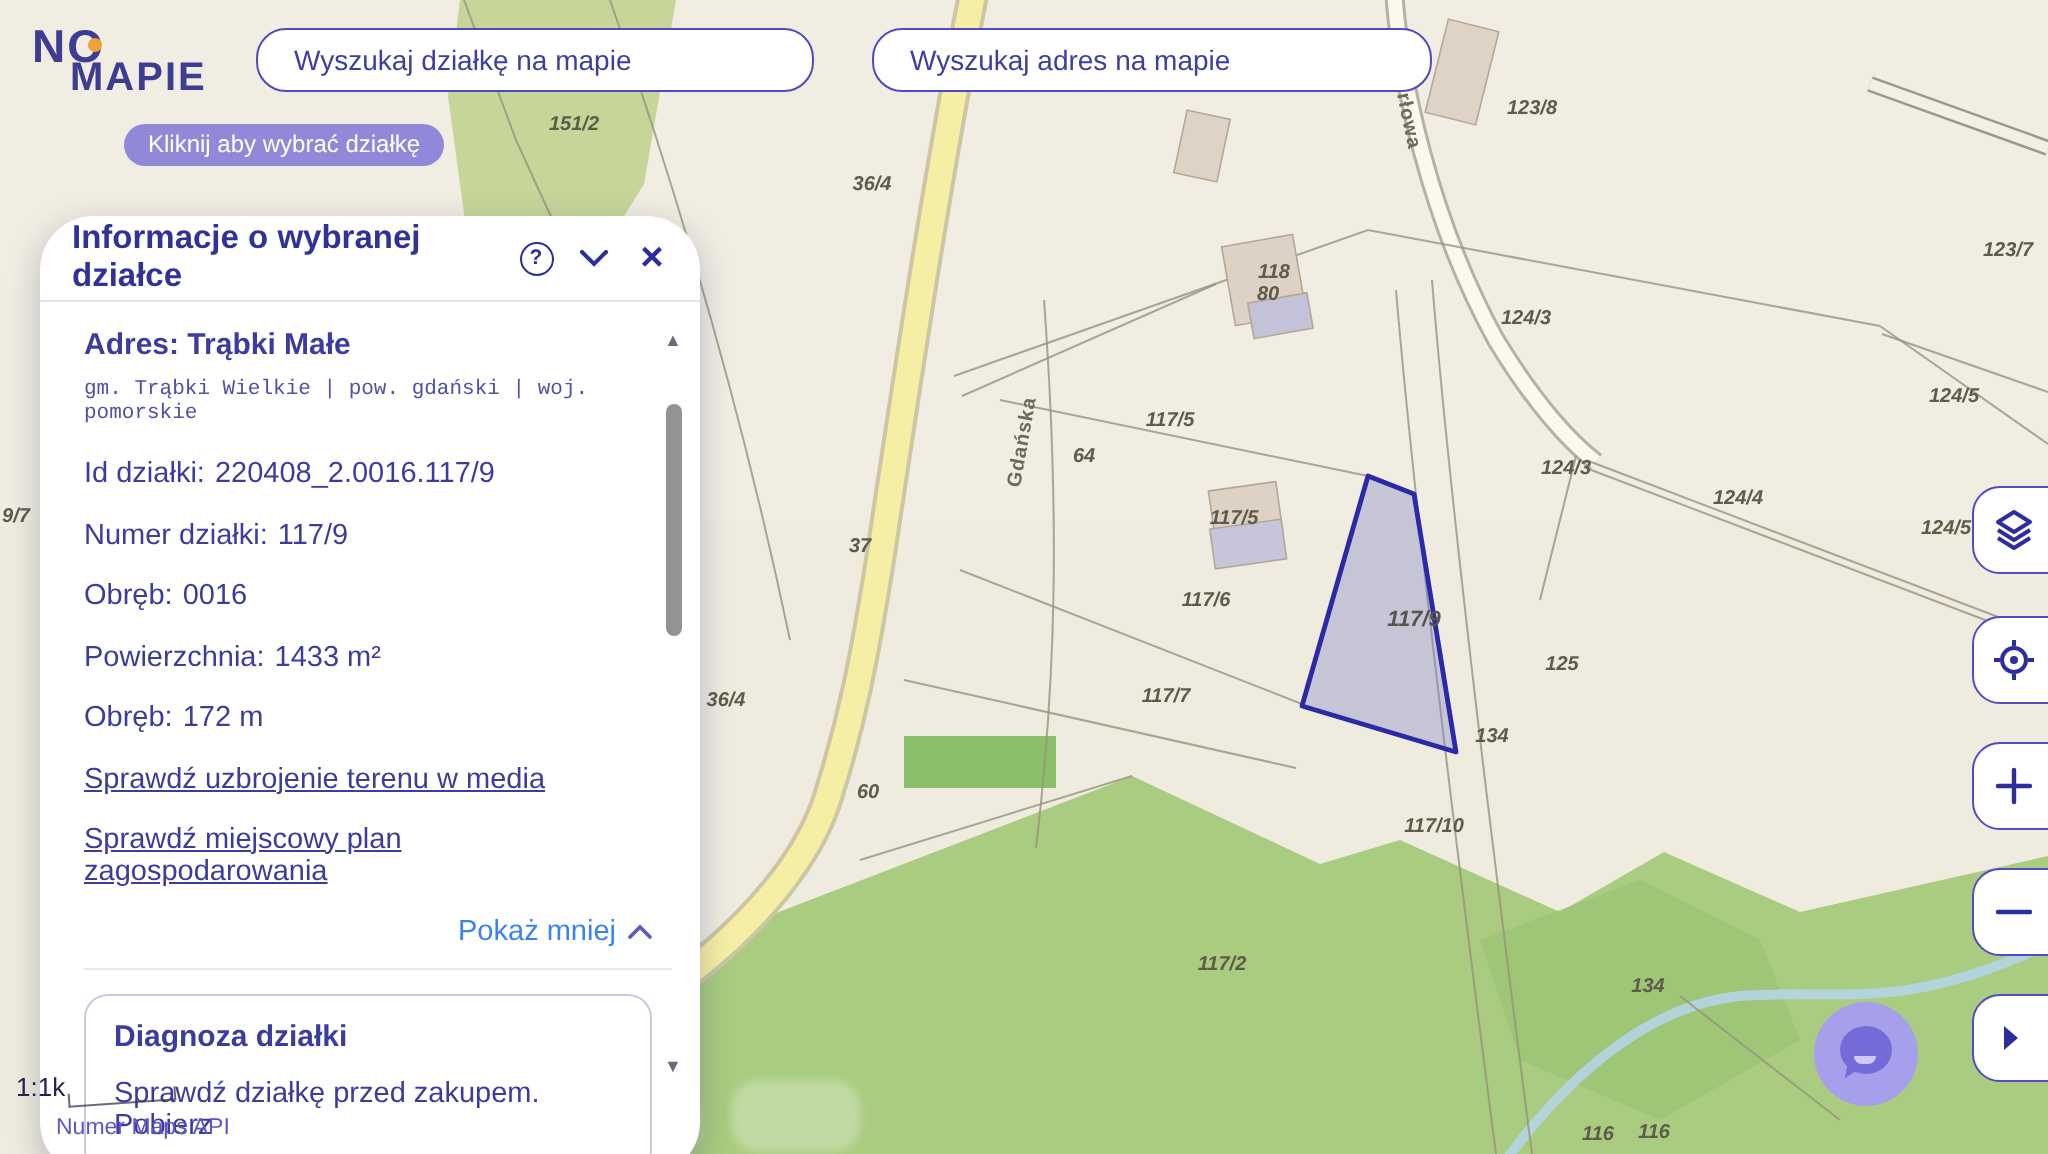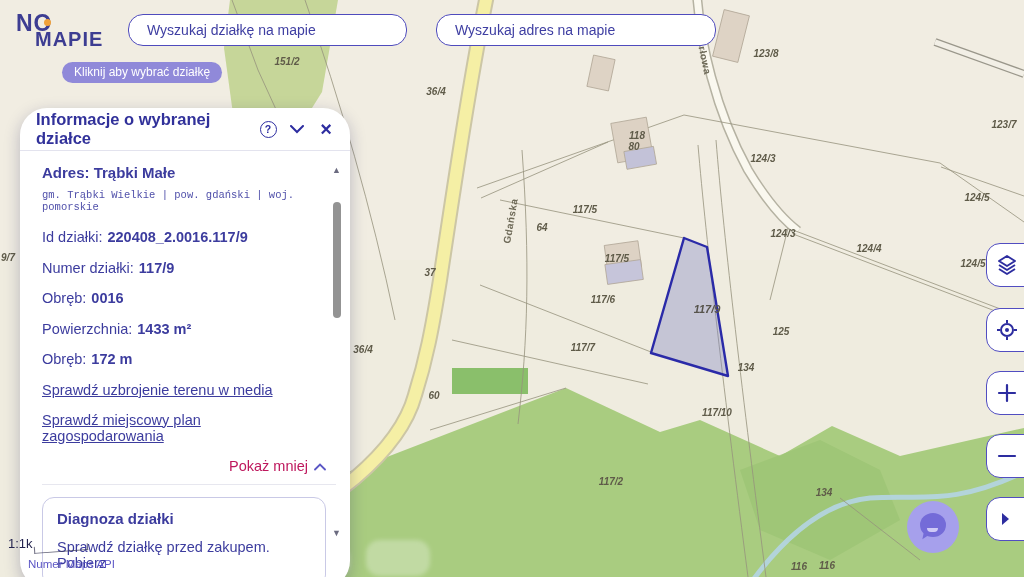--- a/index.html
+++ b/index.html
@@ -46,23 +46,23 @@
             display:inline-flex;align-items:center;justify-content:center;width:20px;height:20px;}
   .help-ring{width:15px;height:15px;border:1.6px solid #2d2da0;border-radius:50%;font-size:10.5px;
              font-weight:bold;line-height:15px;text-align:center;display:block;}
   .close-x{font-size:20px;font-weight:bold;line-height:18px;}
   .pdivider{height:1px;background:#e3e3ee;margin:0;}
   .panel-body{padding:13px 24px 0 22px;font-size:14.5px;}
   .addr-line{font-weight:bold;font-size:15px;}
   .addr-sub{font-size:10.5px;margin-top:8px;color:#5050aa;font-family:Liberation Mono, monospace;}
   .addr{margin-bottom:16px;}
   .field{margin-bottom:14.5px;}
-  .f-value{font-weight:bold;margin-left:5px;}
+  .f-value{font-weight:normal;margin-left:5px;}
   .plink{display:block;text-decoration:underline;color:#3c3c9e;margin-bottom:14px;cursor:pointer;}
-  .show-less{text-align:right;margin:4px 0 10px;cursor:pointer;color:#be185d;font-size:14.5px;}
+  .show-less{text-align:right;margin:4px 0 10px;cursor:pointer;color:#3b82f6;font-size:14.5px;}
   .show-less svg{vertical-align:middle;margin-left:6px;}
   .body-divider{height:1px;background:#e7e7ef;margin:0 -10px 0 0;}
   .diag-card{margin-top:12px;border:1.2px solid #c9c9e6;border-radius:12px;padding:12px 14px;height:90px;
              box-sizing:border-box;cursor:pointer;}
   .diag-title{font-weight:bold;font-size:15px;margin-bottom:12px;}
   .diag-text{font-size:14.5px;}
   
   .pscroll{position:absolute;right:7px;top:58px;bottom:14px;width:12px;}
   .pscroll .arrow{position:absolute;left:1px;font-size:9px;color:#6b6b80;cursor:pointer;line-height:9px;}
   .pscroll .up{top:0;}

